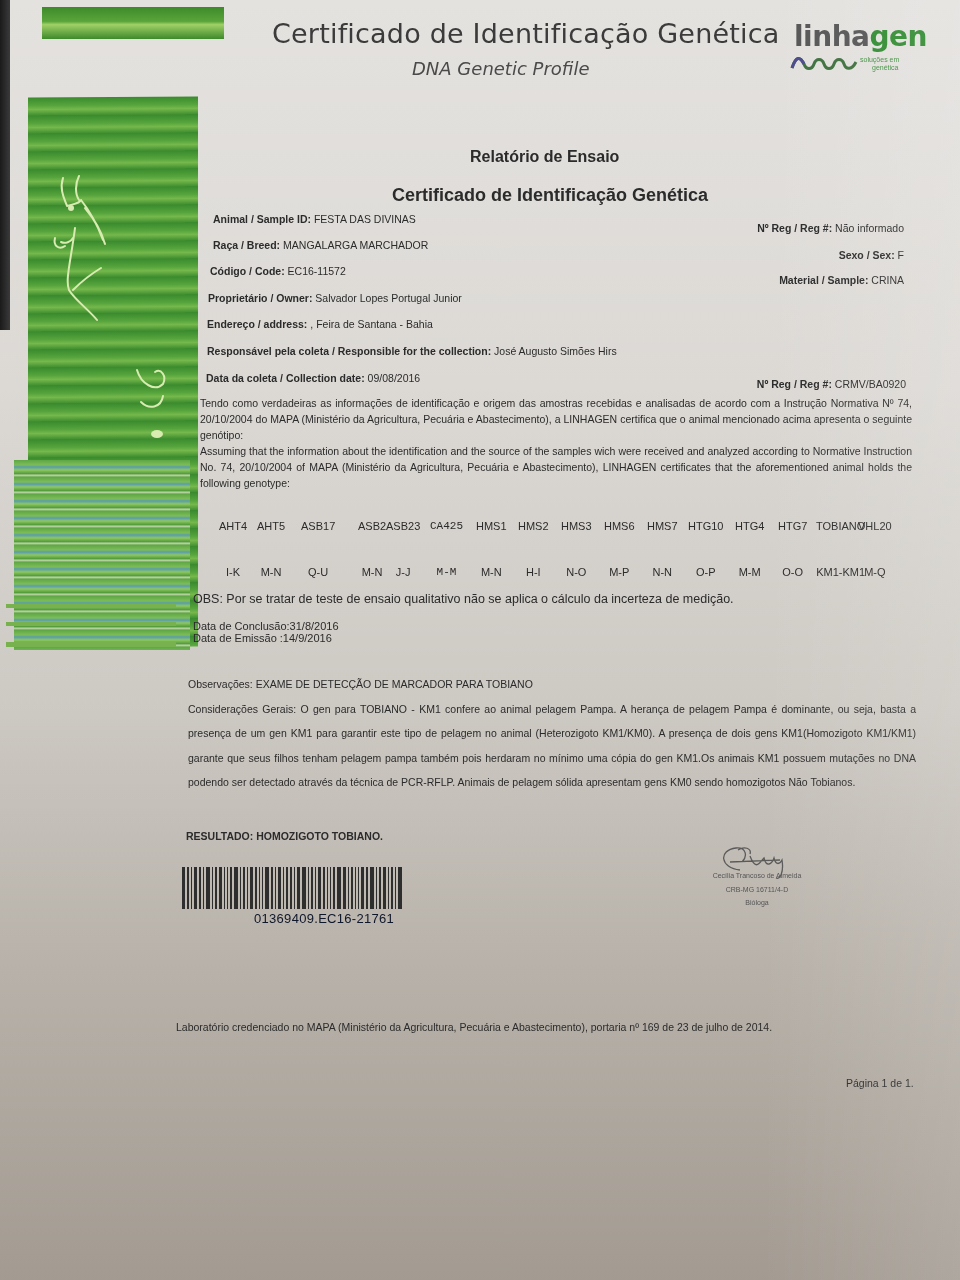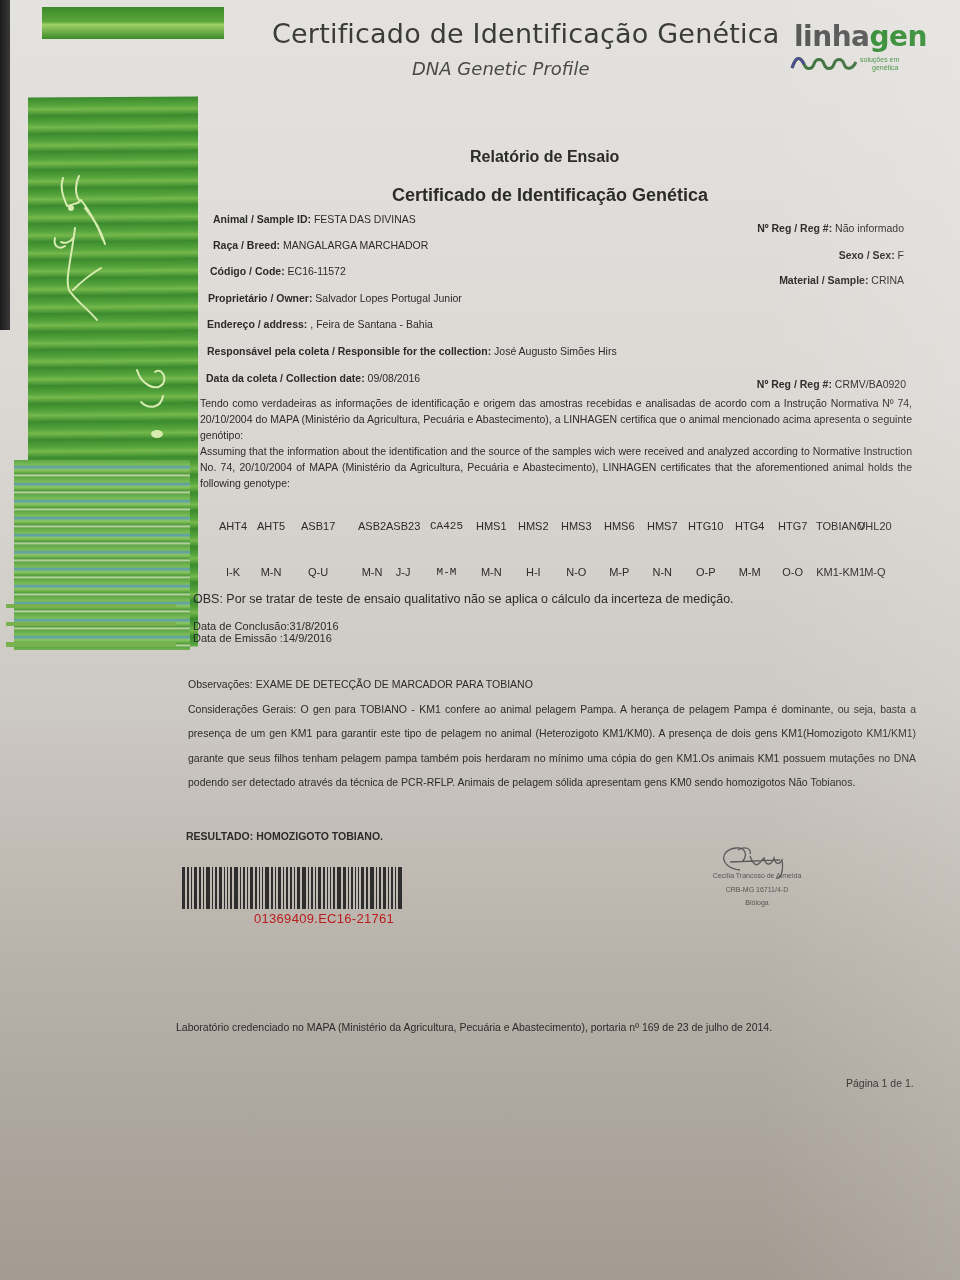--- a/index.html
+++ b/index.html
@@ -74,21 +74,21 @@
     .geno-col .al { display: block; margin-top: 29px; }
     .obs { position: absolute; left: 193px; top: 592px; font-size: 12.5px; color: #2b2b2b; }
     .date-line { position: absolute; left: 193px; font-size: 11px; color: #2b2b2b; }
     .notes {
       position: absolute; left: 188px; top: 672px; width: 728px; font-size: 10.5px; line-height: 24.5px;
       font-weight: normal; color: #2b2b2b; text-align: justify;
     }
     .result { position: absolute; left: 186px; top: 830px; font-size: 10.5px; font-weight: bold; color: #2b2b2b; }
     .barcode { position: absolute; left: 182px; top: 867px; width: 285px; height: 42px; display: flex; align-items: stretch; }
     .barcode span { display: block; background: #2e2e2e; margin-right: 2px; }
-    .barcode-num { position: absolute; left: 254px; top: 911px; font-size: 13px; color: #b91c1c; letter-spacing: 0.3px; }
+    .barcode-num { position: absolute; left: 254px; top: 911px; font-size: 13px; color: #0f172a; letter-spacing: 0.3px; }
     .signature { position: absolute; left: 700px; top: 842px; }
     .sig-name { position: absolute; left: 702px; top: 872px; font-size: 7px; color: #555; width: 110px; text-align: center; }
     .sig-crb  { position: absolute; left: 702px; top: 886px; font-size: 7px; color: #555; width: 110px; text-align: center; }
     .sig-role { position: absolute; left: 702px; top: 899px; font-size: 7px; color: #555; width: 110px; text-align: center; }
     .footer { position: absolute; left: 176px; top: 1021px; font-size: 10.5px; color: #2b2b2b; }
     .page-no { position: absolute; left: 846px; top: 1077px; font-size: 10.5px; color: #2b2b2b; }
   </style>
 </head>
 <body>
 

